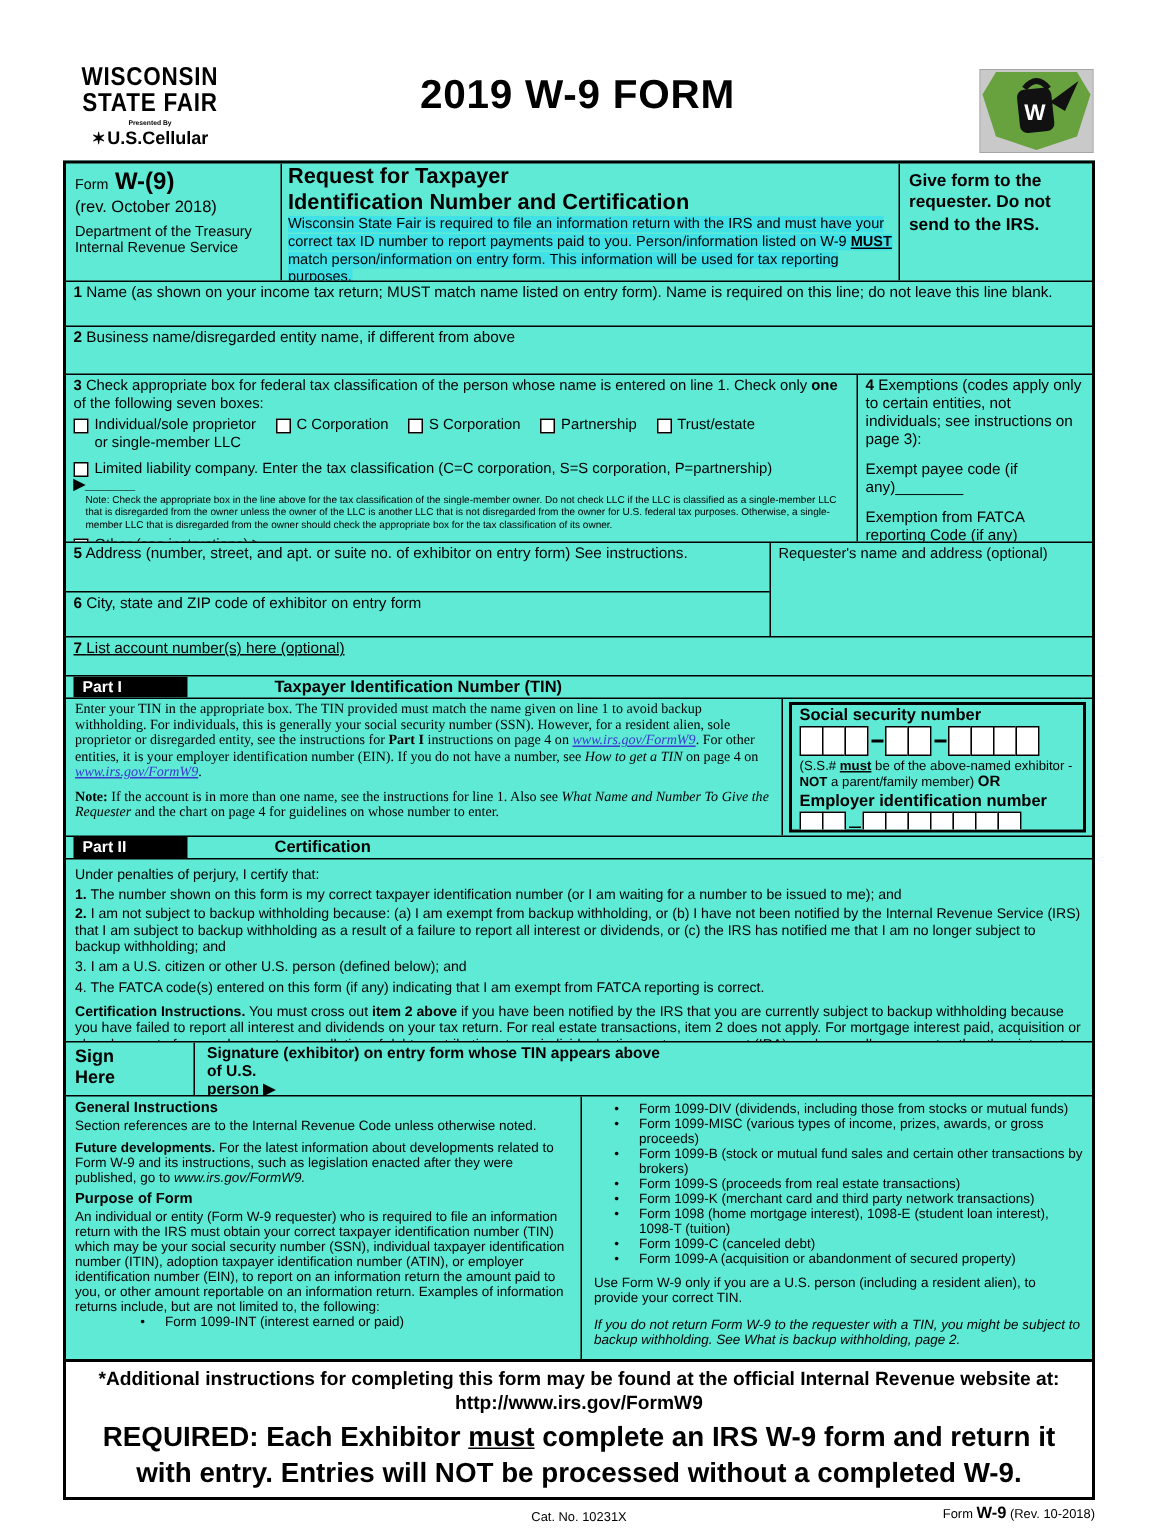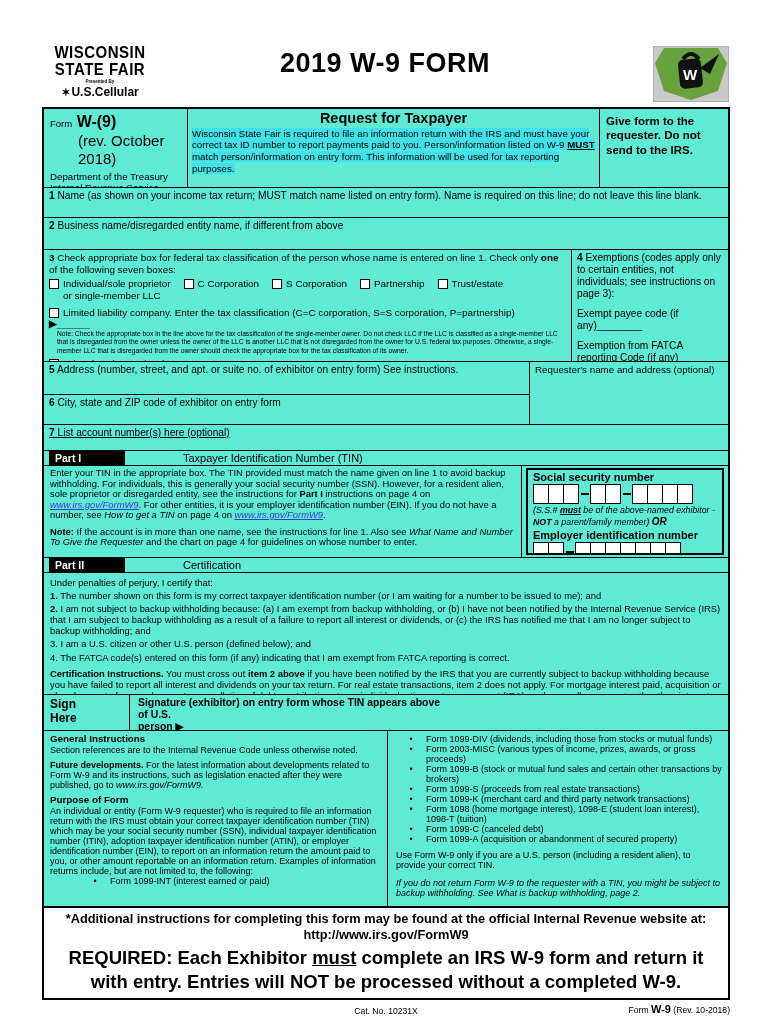--- a/index.html
+++ b/index.html
@@ -22,24 +22,24 @@
   .tbl { border: 2px solid #000; background: #5eead4; }
   .row { border-top: 1.5px solid #000; overflow: hidden; position: relative; }
   .row:first-child { border-top: none; }
   b { font-weight: bold; }
   .num { font-weight: bold; }
   
   .fh { display: flex; height: 78px; }
   .fh-left { width: 143px; padding: 4px 6px; line-height: 1.15; }
   .fh-form-word { font-size: 9.5px; }
   .fh-form-num { font-size: 16px; font-weight: bold; }
-  .fh-rev { font-size: 15px; margin-top: 1px; margin-left: 28px; }
+  .fh-rev { font-size: 11px; margin-top: 1px; }
   .fh-dept { font-size: 9.7px; margin-top: 4px; }
   .fh-mid { flex: 1; border-left: 1.5px solid #000; border-right: 1.5px solid #000; padding: 1px 4px 0; }
-  .fh-title { text-align: center; font-size: 14.5px; font-weight: bold; line-height: 1.15; }
+  .fh-title { font-size: 14.5px; font-weight: bold; line-height: 1.15; }
   .hl-wrap { font-size: 9.7px; line-height: 1.2; margin-top: 1px; }
   .hl { background: #40E2E8; }
   .hlb { font-weight: bold; text-decoration: underline; }
   .fh-right { width: 128px; padding: 5px 6px; font-size: 11.5px; font-weight: bold; line-height: 1.25; }
   
   .r1 { height: 30px; padding: 2px 5px; font-size: 10.2px; }
   .r2 { height: 32px; padding: 2px 5px; font-size: 10.2px; }
   .r7 { height: 26px; padding: 2px 5px; font-size: 10.2px; text-decoration: underline; }
   
   .s34 { display: flex; height: 112px; }
@@ -52,40 +52,40 @@
   .arrowline { font-size: 10px; font-weight: bold; line-height: 1; }
   .note { font-size: 6.7px; line-height: 1.25; margin: 1px 0 3px 8px; }
   .otherrow { margin-top: 2px; }
   .s4 { width: 157px; border-left: 1.5px solid #000; padding: 2px 5px; font-size: 10.2px; line-height: 1.18; display: flex; flex-direction: column; }
   .s4gap { margin-top: 8px; }
   
   .s56 { display: flex; height: 63px; }
   .s56left { flex: 1; }
   .line5 { height: 33px; border-bottom: 1.5px solid #000; padding: 2px 5px; font-size: 10.2px; }
   .line6 { height: 28.5px; padding: 2px 5px; font-size: 10.2px; }
-  .s56right { width: 199px; border-left: 1.5px solid #000; padding: 2px 5px; font-size: 9.8px; }
+  .s56right { width: 215px; border-left: 1.5px solid #000; padding: 2px 5px; font-size: 9.8px; }
   
   .partbar { display: flex; align-items: center; height: 15px; }
   .pbadge { background: #000; color: #fff; font-weight: bold; font-size: 10.5px; width: 76px; margin-left: 5px; padding: 0 6px; height: 14px; line-height: 14px; }
-  .ptitle { font-weight: normal; font-size: 11px; margin-left: 58px; }
+  .ptitle { font-weight: bold; font-size: 11px; margin-left: 58px; }
   
   .p1 { display: flex; height: 92px; border-top: 1px solid #000; }
-  .p1left { width: 477px; padding: 2px 6px; font-size: 9.4px; line-height: 1.12; }
+  .p1left { width: 477px; padding: 2px 6px; font-size: 9.4px; line-height: 1.12; font-family: Liberation Serif, serif; }
   .p1left p { margin-bottom: 6px; }
   .link { color: #3A3AD0; text-decoration: underline; font-style: italic; }
   .it { font-style: italic; }
   .p1right { flex: 1; border-left: 1.5px solid #000; padding: 2px 4px; }
   .ssnpanel { border: 2px solid #000; height: 100%; padding: 1px 5px 0; overflow: hidden; }
   .tinlabel { font-weight: bold; font-size: 11px; line-height: 1.1; }
   .cellrow { display: flex; align-items: stretch; height: 20px; margin: 1px 0 2px; }
   .digit { width: 16px; border: 1px solid #000; margin-left: -1px; background: #fff; }
   .digit.first { margin-left: 0; }
   .dsh { width: 11px; display: flex; align-items: center; justify-content: center; }
   .dsh i { display: block; width: 8px; height: 1.8px; background: #000; }
-  .ssnnote { font-size: 8.8px; line-height: 1.13; margin: 1px 0; font-style: italic; }
+  .ssnnote { font-size: 8.8px; line-height: 1.13; margin: 1px 0; }
   .ssnor { font-weight: bold; font-size: 10px; }
   
   .p2 { height: 122px; border-top: 1px solid #000; padding: 2px 6px; font-size: 9.4px; line-height: 1.18; }
   .p2 p { margin-top: 2px; }
   .certp { margin-top: 5px !important; }
   
   .signrow { display: flex; height: 36px; }
   .signlabel { width: 86px; border-right: 1.5px solid #000; font-weight: bold; font-size: 12px; padding: 2px 6px; line-height: 1.2; }
   .signmain { flex: 1; padding: 2px 8px; font-weight: bold; font-size: 10.4px; line-height: 1.13; }
   .sline3 { display: flex; flex-direction: column; }
@@ -146,20 +146,21 @@
           <div><span class="fh-form-word">Form</span> <span class="fh-form-num">W-(9)</span></div>
           <div class="fh-rev">(rev. October 2018)</div>
           <div class="fh-dept">
             <div>Department of the Treasury</div>
             <div>Internal Revenue Service</div>
           </div>
         </div>
         <div class="fh-mid">
           <div class="fh-title">
             <div>Request for Taxpayer</div>
+            <div>Identification Number and Certification</div>
           </div>
           <div class="hl-wrap"><span class="hl">Wisconsin State Fair is required to file an information return with the IRS and must have your correct tax ID number to report payments paid to you. Person/information listed on W-9 </span><span class="hl hlb">MUST</span><span class="hl"> match person/information on entry form. This information will be used for tax reporting purposes.</span></div>
 
         </div>
         <div class="fh-right">Give form to the requester. Do not send to the IRS.</div>
       </div>
 
       <div class="row r1">
         <span class="num">1</span>
         <span>Name (as shown on your income tax return; MUST match name listed on entry form). Name is required on this line; do not leave this line blank.</span>
@@ -337,21 +338,21 @@
               <span class="btext">Form 1099-INT (interest earned or paid)</span>
             </div>
         </div>
         <div class="iright">
           <div class="bitem">
               <span class="bdot">•</span>
               <span class="btext">Form 1099-DIV (dividends, including those from stocks or mutual funds)</span>
             </div>
           <div class="bitem">
               <span class="bdot">•</span>
-              <span class="btext">Form 2003-MISC (various types of income, prizes, awards, or gross proceeds)</span>
+              <span class="btext">Form 1099-MISC (various types of income, prizes, awards, or gross proceeds)</span>
             </div>
           <div class="bitem">
               <span class="bdot">•</span>
               <span class="btext">Form 1099-B (stock or mutual fund sales and certain other transactions by brokers)</span>
             </div>
           <div class="bitem">
               <span class="bdot">•</span>
               <span class="btext">Form 1099-S (proceeds from real estate transactions)</span>
             </div>
           <div class="bitem">

